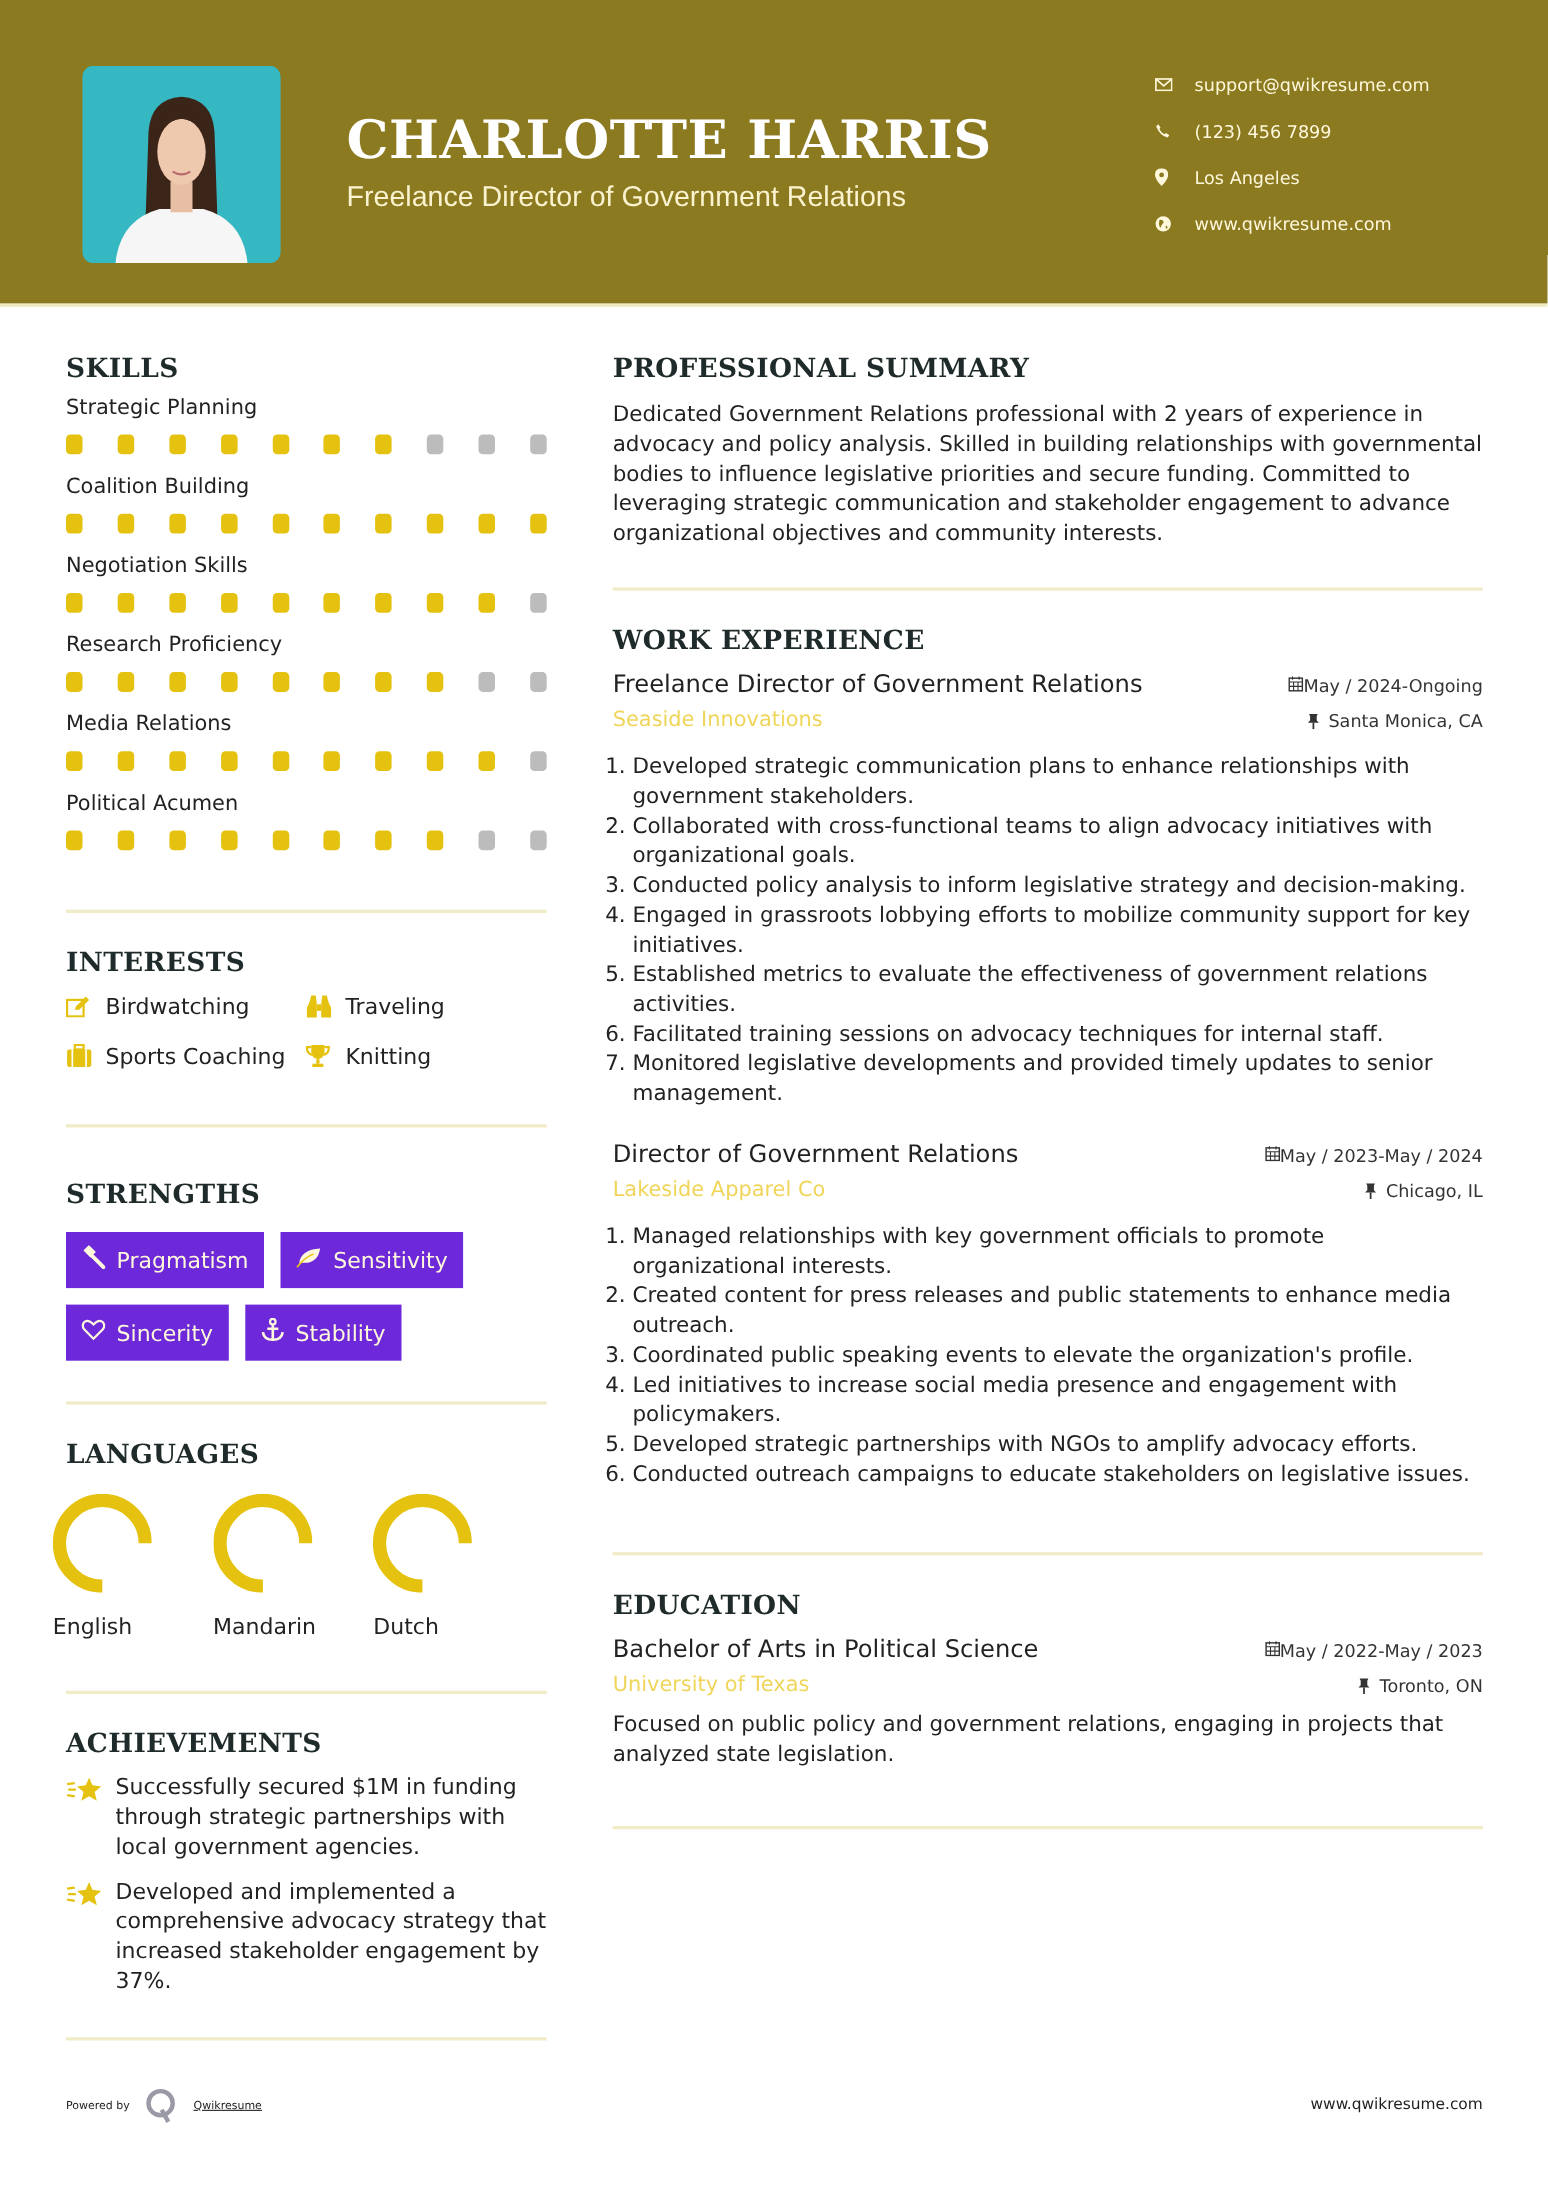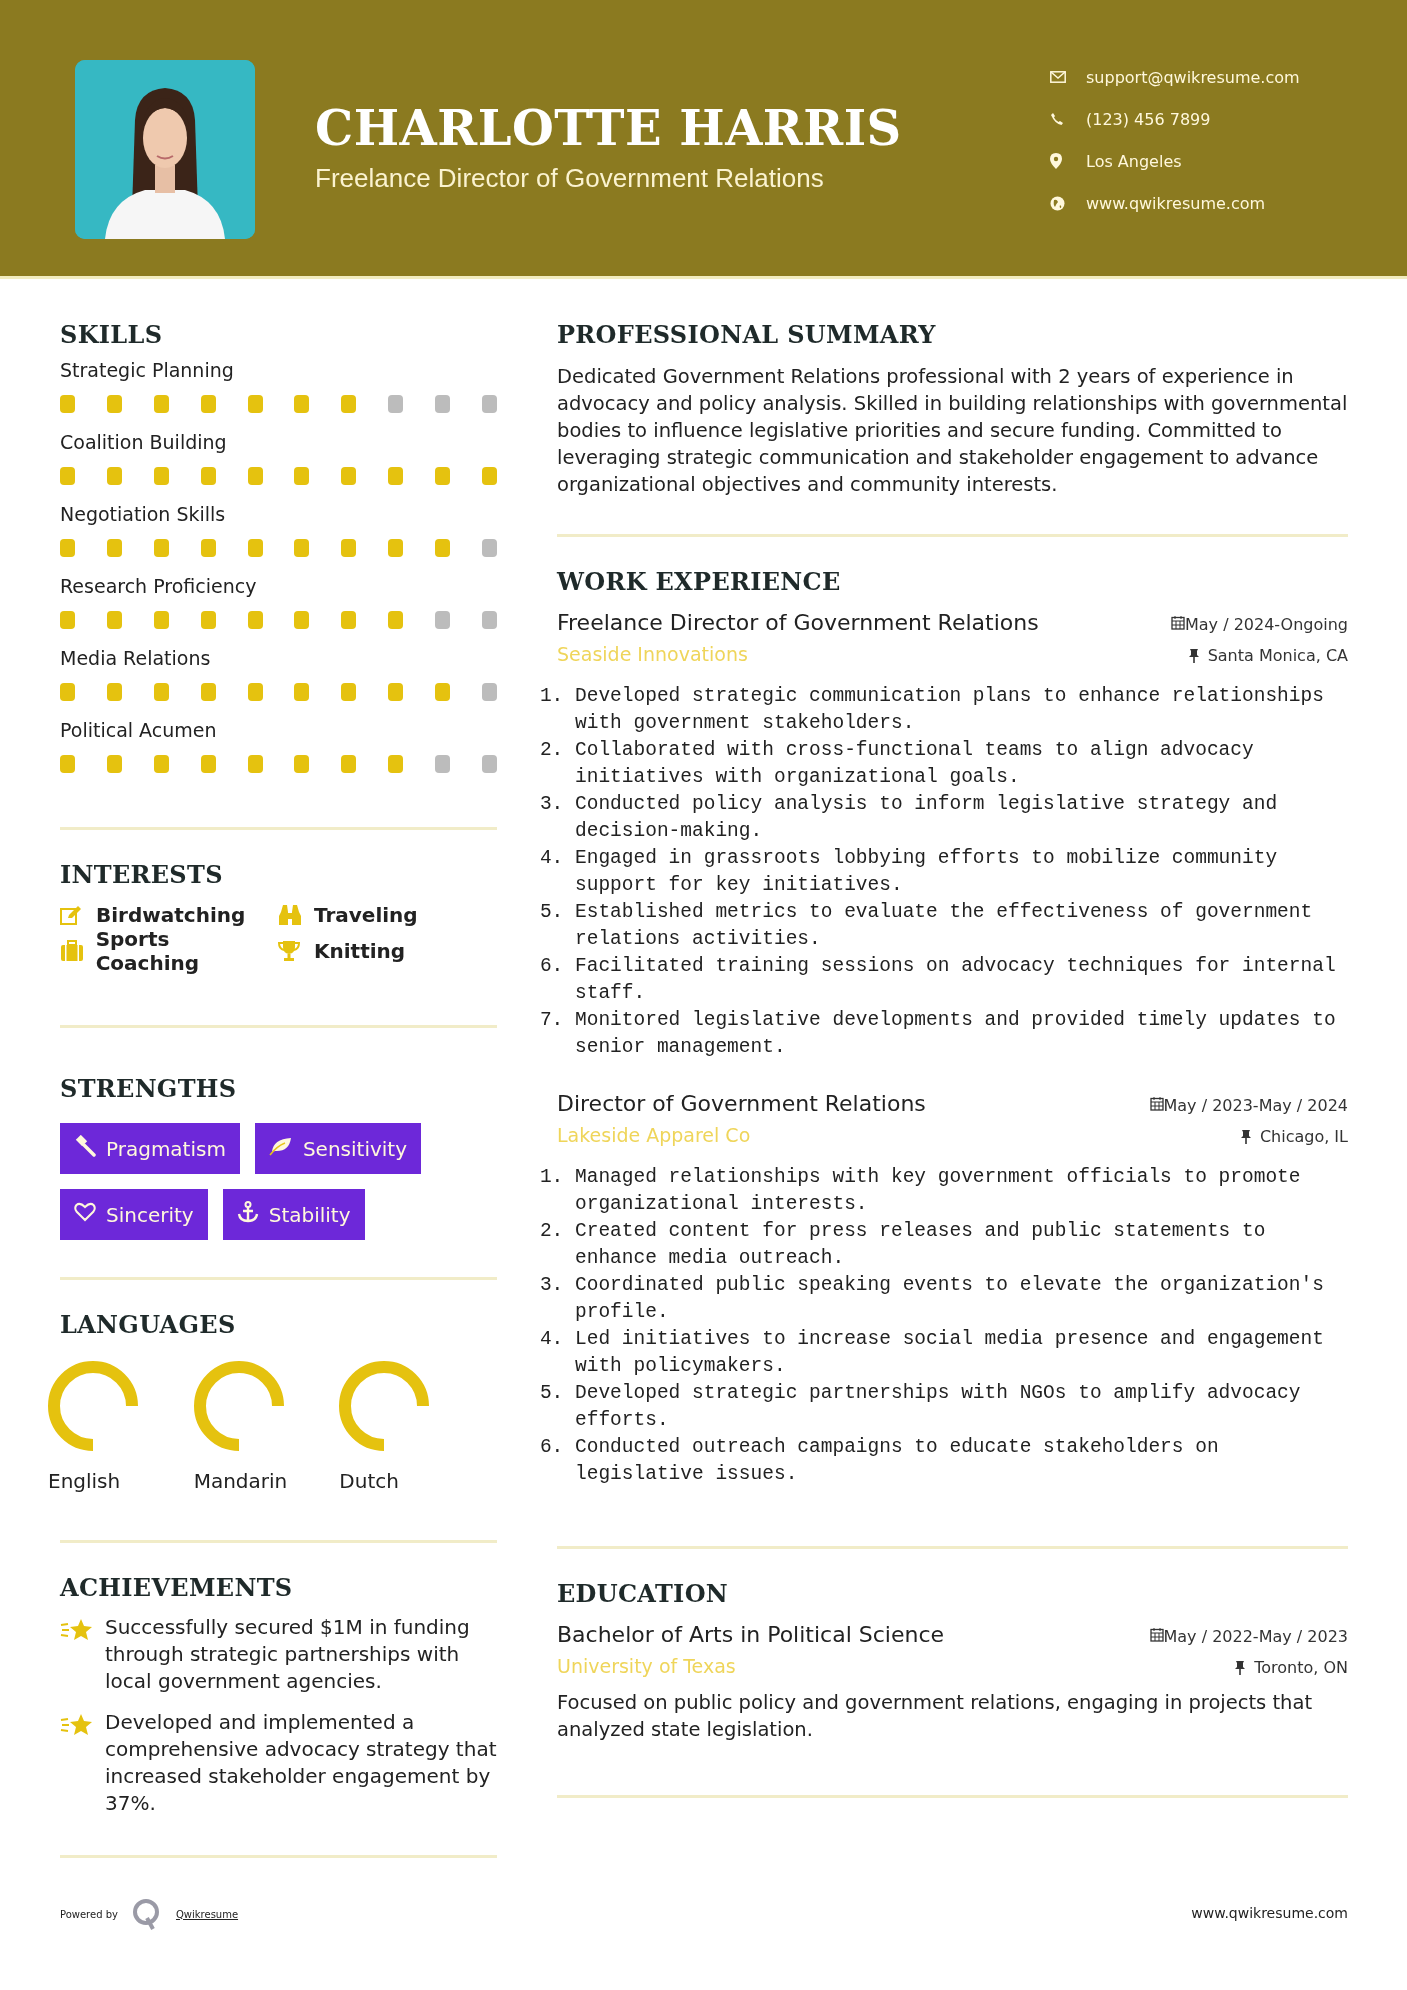--- a/index.html
+++ b/index.html
@@ -21,21 +21,21 @@
 
   .sec-title { font-family: "DejaVu Serif", serif; font-weight: bold; font-size: 24px; color: #1f2a2a; letter-spacing: 0.3px; }
   .divider { height: 3px; background: #f1ecc8; }
 
   .skill-label { font-size: 19px; color: #222; margin-top: 18px; font-family: "DejaVu Sans", sans-serif; }
   .skill-label.first { margin-top: 10px; }
   .dots { display: flex; justify-content: space-between; width: 437px; margin-top: 14px; }
   .dot { width: 15px; height: 18px; border-radius: 4px; background: #e5c20f; }
   .dot.off { background: #bcbcbc; }
 
-  .interests { display: grid; grid-template-columns: 218px 200px; row-gap: 0; margin-top: 14px; font-weight: bold; }
+  .interests { display: grid; grid-template-columns: 218px 200px; row-gap: 21px; margin-top: 14px; }
   .interest { display: flex; align-items: center; font-size: 20px; color: #222; }
   .interest .ic { width: 36px; display: flex; align-items: center; }
 
   .strengths { display: flex; flex-wrap: wrap; gap: 15px 15px; margin-top: 20px; width: 437px; }
   .chip { background: #6d28d9; color: #fff8dc; font-size: 20px; height: 51px; padding: 0 14px; display: flex; align-items: center; gap: 10px; }
 
   .langs { display: flex; margin-top: 22px; }
   .lang { width: 146px; display: flex; flex-direction: column; align-items: flex-start; }
   .lang svg { display: block; margin-left: -12px; }
   .lang-label { font-size: 20px; color: #222; margin-top: 18px; margin-left: -12px; }
@@ -46,21 +46,21 @@
 
   .summary { font-size: 19.5px; line-height: 27px; color: #222; margin-top: 14px; }
 
   .job-head { display: flex; justify-content: space-between; align-items: baseline; }
   .job-title { font-size: 22px; color: #222; }
   .job-date { font-size: 16px; color: #333; display: flex; gap: 0; }
   .job-sub { display: flex; justify-content: space-between; align-items: flex-end; margin-top: 8px; }
   .company { font-size: 19px; color: #efd55a; }
   .job-loc { font-size: 16px; color: #333; display: flex; align-items: center; gap: 8px; }
   ol.bullets { margin-top: 18px; padding-left: 18px; font-size: 19.5px; line-height: 27px; color: #222; }
-  ol.bullets li { padding-left: 0; font-family: Liberation Mono, monospace; }
+  ol.bullets li { padding-left: 0; }
   .edu-desc { font-size: 19.5px; line-height: 27px; color: #222; margin-top: 12px; }
 
   .footer-left { position: absolute; left: 60px; top: 1898px; display: flex; align-items: center; font-size: 10px; color: #222; gap: 14px; }
   .footer-left .brand { text-decoration: underline; color: #222; }
   .footer-right { position: absolute; right: 59px; top: 1905px; font-size: 14px; color: #222; }
 </style>
 </head>
 <body>
 
 <div class="header">

